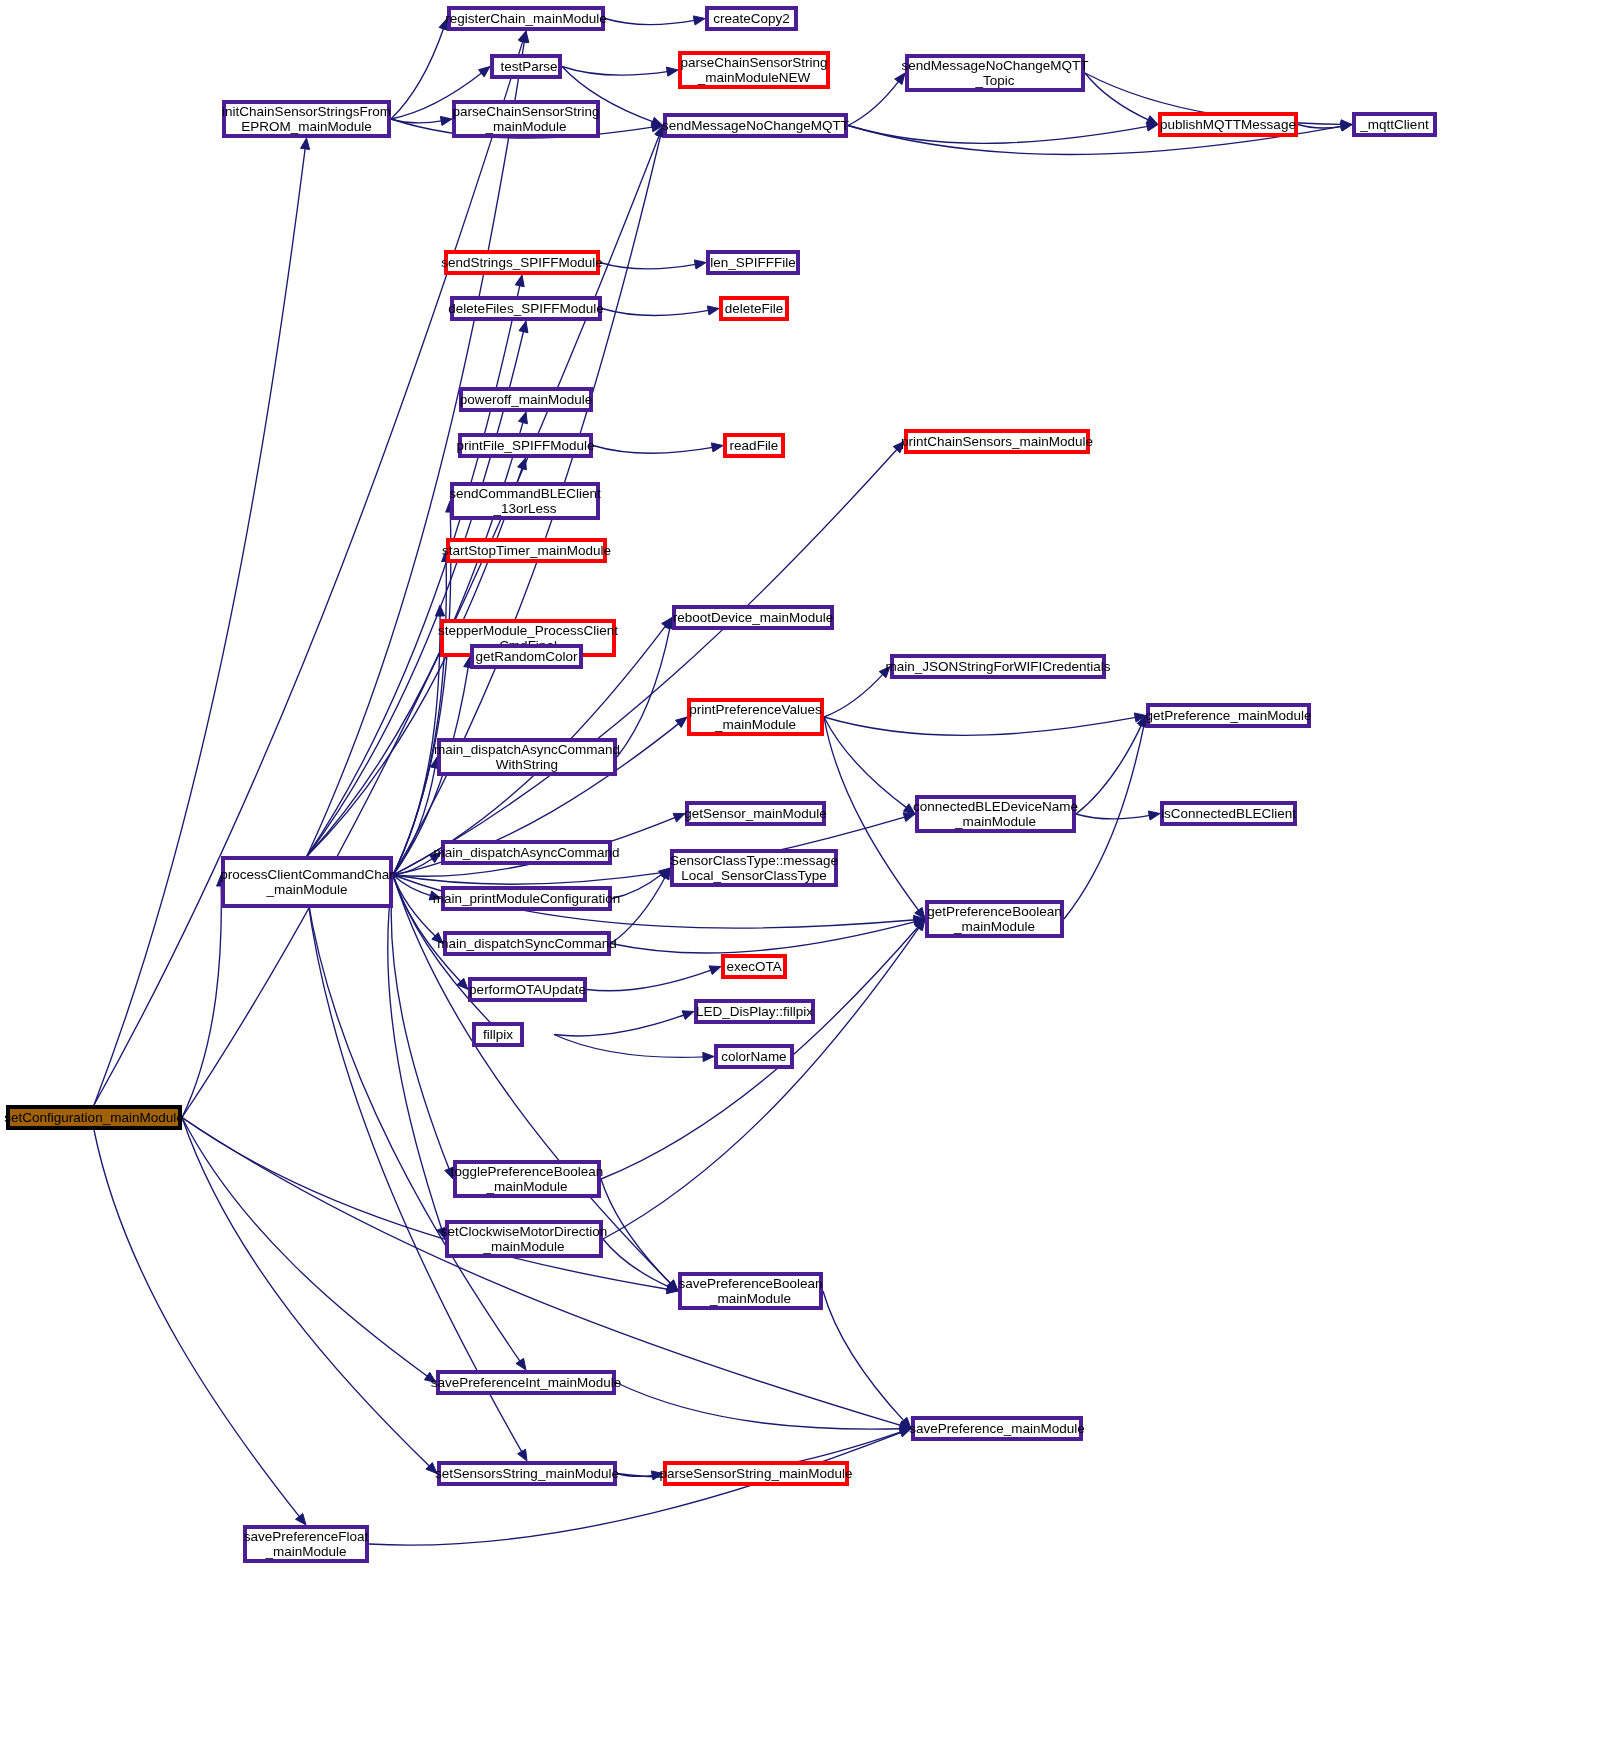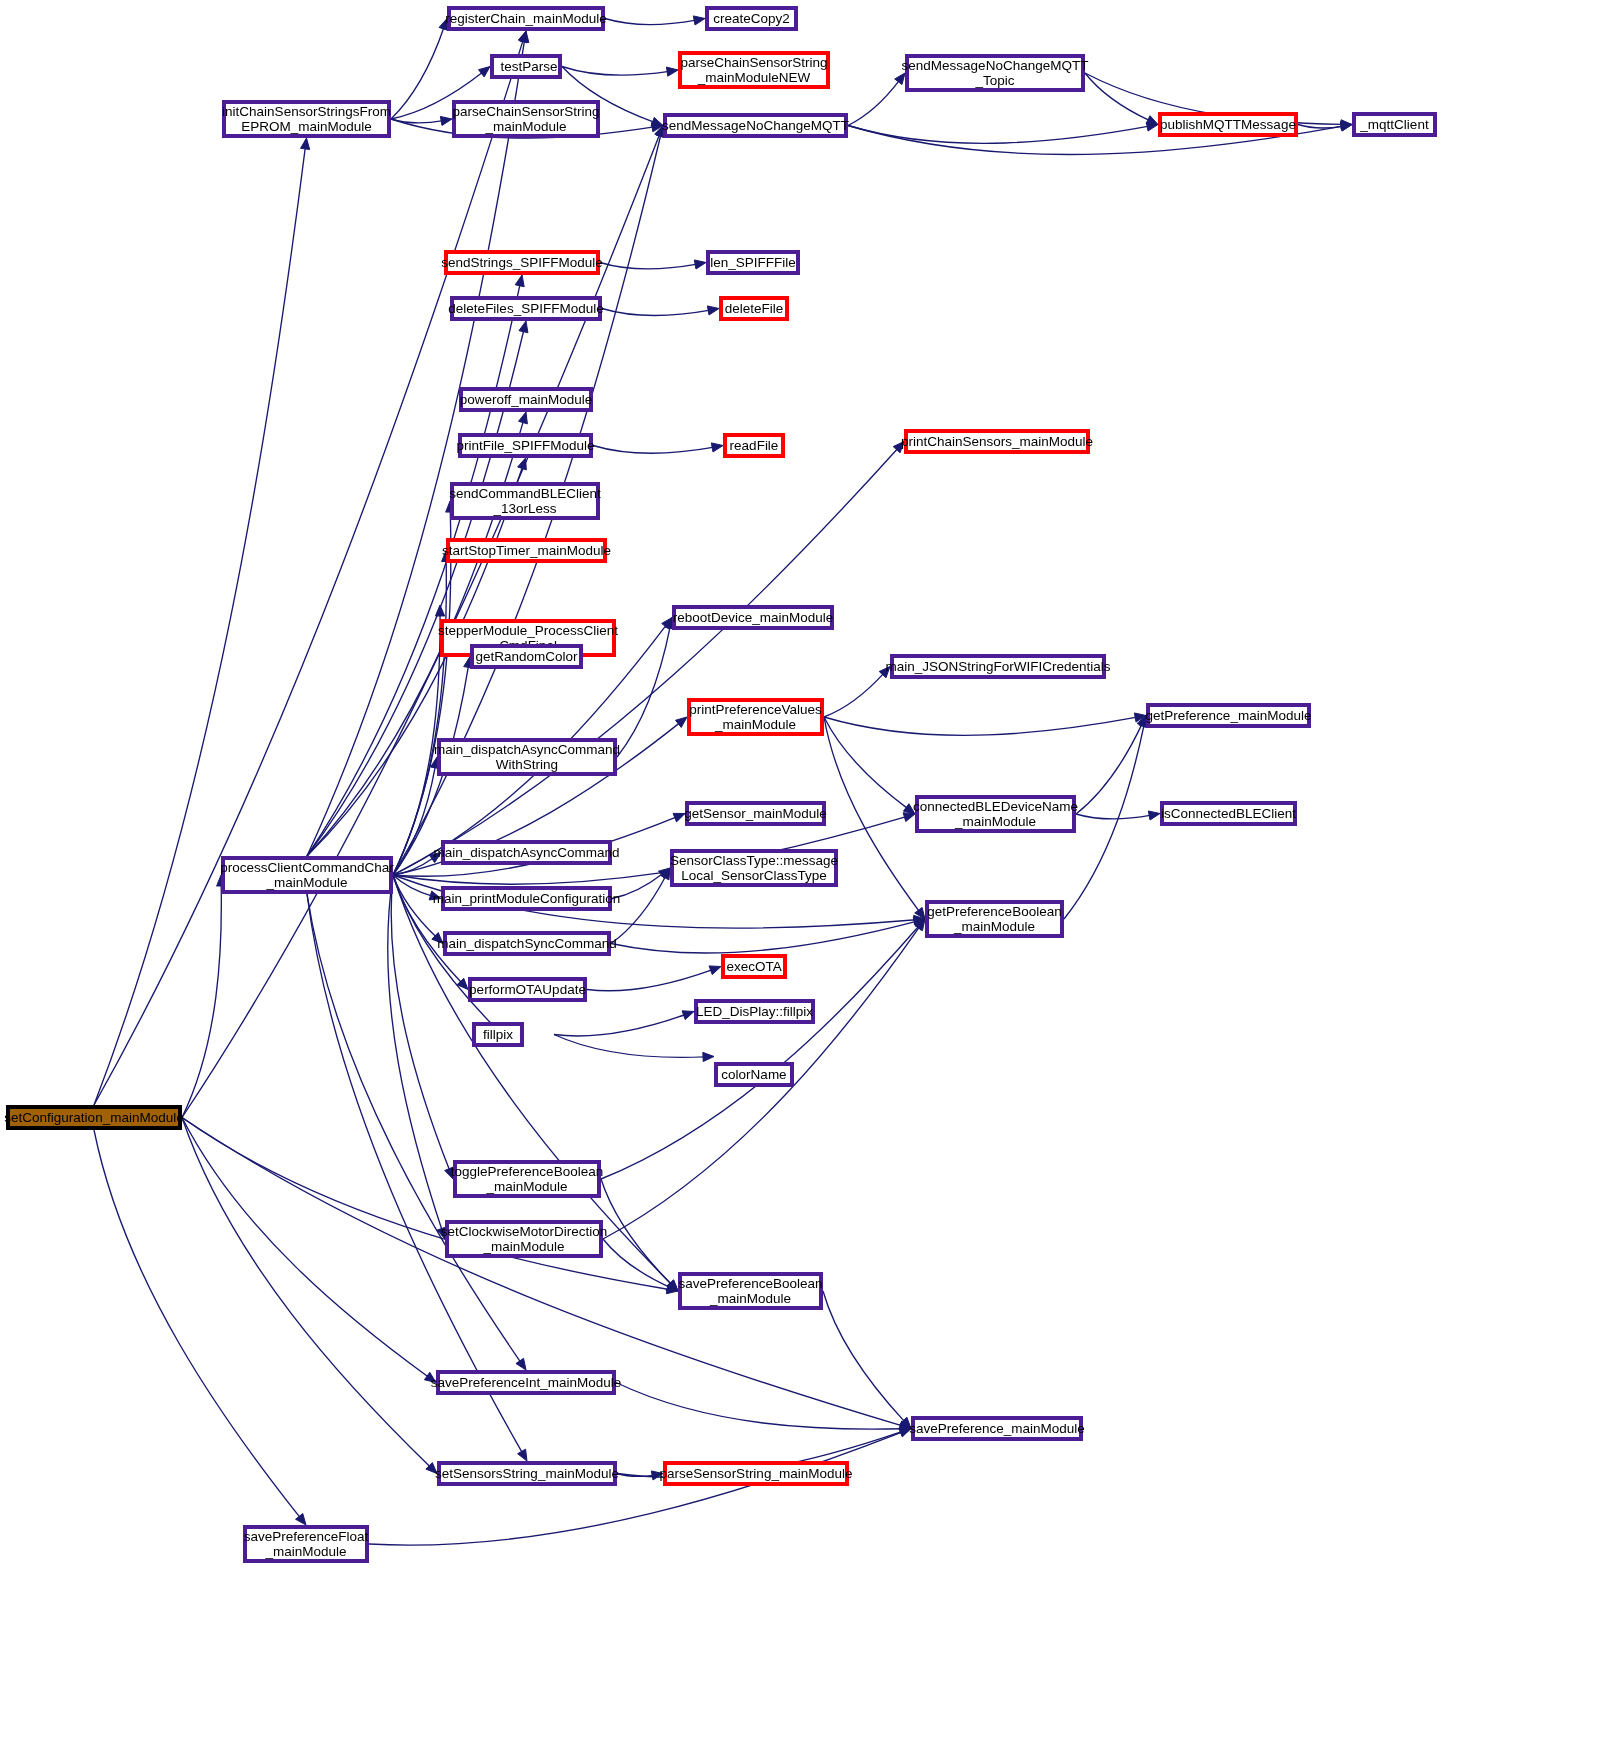--- a/index.html
+++ b/index.html
@@ -209,34 +209,34 @@
       <div class="node red" style="left: 904px; top: 429px; width: 186px; height: 25px;">printChainSensors_mainModule</div>
       <div class="node red" style="left: 687px; top: 698px; width: 137px; height: 38px;">printPreferenceValues
 _mainModule</div>
       <div class="node" style="left: 1146px; top: 703px; width: 165px; height: 25px;">getPreference_mainModule</div>
       <div class="node" style="left: 437px; top: 738px; width: 180px; height: 38px;">main_dispatchAsyncCommand
 WithString</div>
       <div class="node" style="left: 685px; top: 801px; width: 141px; height: 25px;">getSensor_mainModule</div>
       <div class="node" style="left: 915px; top: 795px; width: 161px; height: 38px;">connectedBLEDeviceName
 _mainModule</div>
       <div class="node" style="left: 1160px; top: 801px; width: 137px; height: 25px;">isConnectedBLEClient</div>
-      <div class="node" style="left: 221px; top: 856px; width: 172px; height: 38px;">processClientCommandChar
+      <div class="node" style="left: 221px; top: 856px; width: 172px; height: 52px;">processClientCommandChar
 _mainModule</div>
       <div class="node" style="left: 441px; top: 840px; width: 171px; height: 25px;">main_dispatchAsyncCommand</div>
       <div class="node" style="left: 670px; top: 849px; width: 168px; height: 38px;">SensorClassType::message
 Local_SensorClassType</div>
       <div class="node" style="left: 441px; top: 886px; width: 171px; height: 25px;">main_printModuleConfiguration</div>
       <div class="node" style="left: 925px; top: 900px; width: 139px; height: 38px;">getPreferenceBoolean
 _mainModule</div>
       <div class="node" style="left: 443px; top: 931px; width: 168px; height: 25px;">main_dispatchSyncCommand</div>
       <div class="node red" style="left: 721px; top: 954px; width: 66px; height: 25px;">execOTA</div>
       <div class="node" style="left: 468px; top: 977px; width: 119px; height: 25px;">performOTAUpdate</div>
       <div class="node" style="left: 694px; top: 999px; width: 121px; height: 25px;">LED_DisPlay::fillpix</div>
       <div class="node" style="left: 472px; top: 1022px; width: 52px; height: 25px;">fillpix</div>
-      <div class="node" style="left: 714px; top: 1044px; width: 80px; height: 25px; margin-top: 18px;">colorName</div>
+      <div class="node" style="left: 714px; top: 1044px; width: 80px; height: 25px;">colorName</div>
       <div class="node" style="left: 453px; top: 1160px; width: 148px; height: 38px;">togglePreferenceBoolean
 _mainModule</div>
       <div class="node" style="left: 445px; top: 1220px; width: 158px; height: 38px;">setClockwiseMotorDirection
 _mainModule</div>
       <div class="node" style="left: 678px; top: 1272px; width: 145px; height: 38px;">savePreferenceBoolean
 _mainModule</div>
       <div class="node" style="left: 436px; top: 1370px; width: 180px; height: 25px;">savePreferenceInt_mainModule</div>
       <div class="node" style="left: 911px; top: 1416px; width: 172px; height: 25px;">savePreference_mainModule</div>
       <div class="node" style="left: 437px; top: 1461px; width: 180px; height: 25px;">setSensorsString_mainModule</div>
       <div class="node red" style="left: 663px; top: 1461px; width: 186px; height: 25px;">parseSensorString_mainModule</div>

